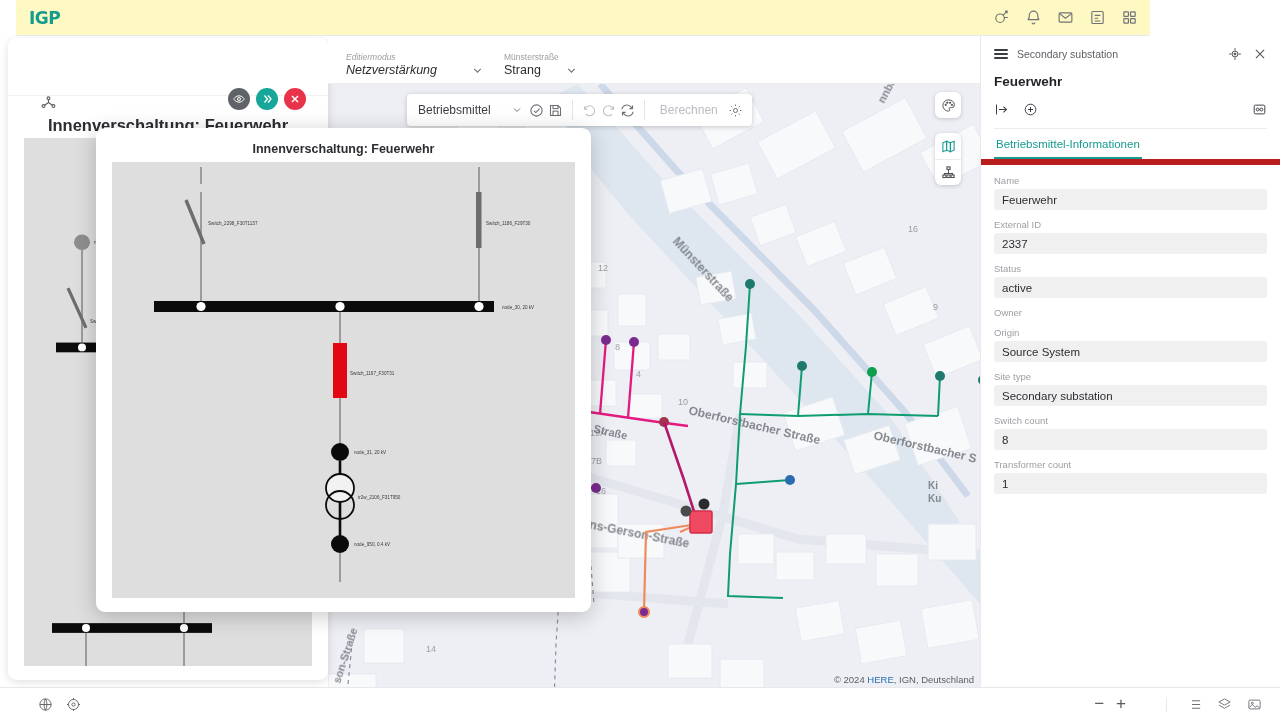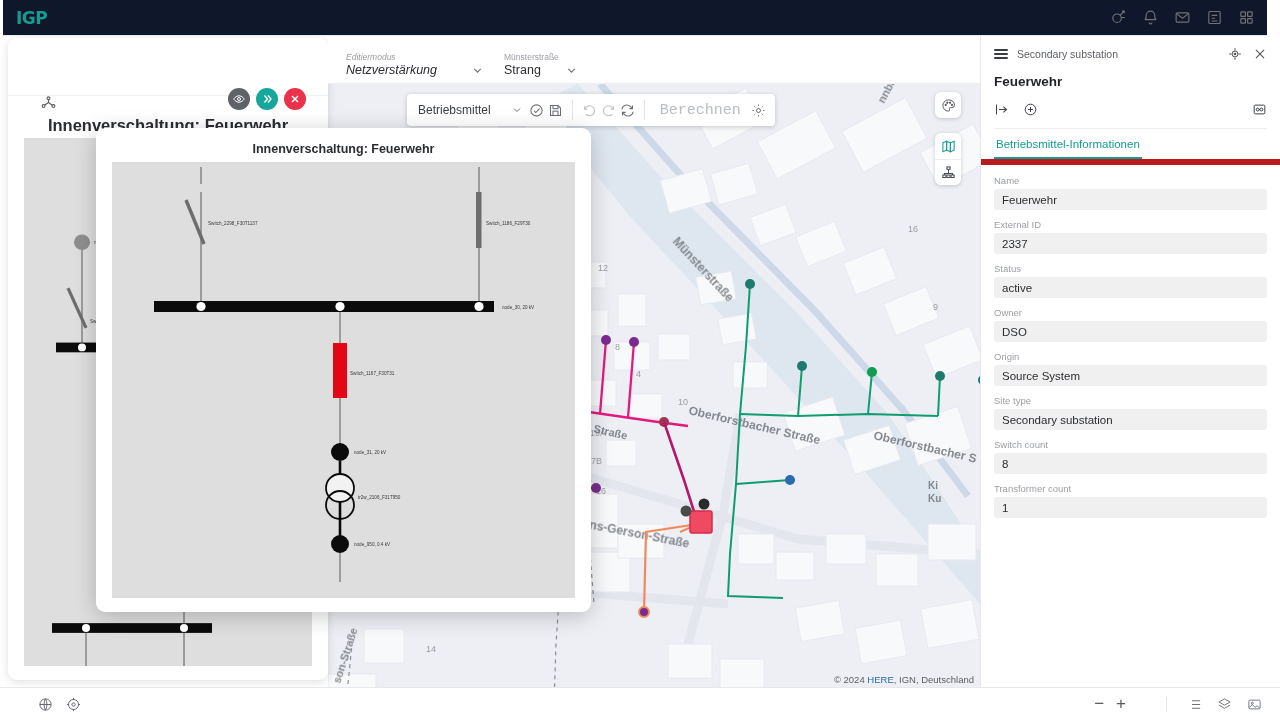--- a/index.html
+++ b/index.html
@@ -5,22 +5,22 @@
   * { box-sizing: border-box; margin: 0; padding: 0; }
   html, body {
     width: 1280px; height: 720px; overflow: hidden;
     font-family: "Liberation Sans", sans-serif;
     background: #ffffff; color: #333;
   }
   #app { position: relative; width: 1280px; height: 720px; overflow: hidden; }
 
   
   .topbar {
-    position: absolute; left: 3px; top: 0; width: 1264px; height: 36px;
-    background: #0f172a; border-bottom: 1px solid #e9e9ec;
+    position: absolute; left: 16px; top: 0; width: 1134px; height: 36px;
+    background: #fef9c3; border-bottom: 1px solid #e9e9ec;
     display: flex; align-items: center; z-index: 60;
   }
   .brand {
     margin-left: 13px; font-size: 17px; font-weight: 700; letter-spacing: -0.5px;
     color: #159b8f; font-family: "DejaVu Sans", sans-serif;
   }
   .topbar-icons { margin-left: auto; margin-right: 12px; display: flex; gap: 15px; align-items: center; }
   .ticon { width: 17px; height: 17px; display: block; color: #6f7277; }
   .ticon svg { display: block; width: 17px; height: 17px; }
 
@@ -87,21 +87,21 @@
   .maptoolbar {
     position: absolute; left: 407px; top: 94px; height: 32px;
     background: #fff; border-radius: 4px; box-shadow: 0 1px 5px rgba(0,0,0,0.2);
     display: flex; align-items: center; z-index: 45; padding: 0 7px;
   }
   .mtb-sel { display:flex; align-items:center; gap: 20px; font-size: 12px; color:#3a3d42; cursor:pointer; padding: 0 4px;}
   .mtb-ico { width: 19px; height: 19px; color:#6c6f74; display:flex; align-items:center; justify-content:center; cursor:pointer;}
   .mtb-ico svg { width: 15px; height: 15px; display:block;}
   .mtb-ico.dim { color:#bfc2c7; }
   .mtb-sep { width:1px; height:20px; background:#e3e3e6; margin: 0 7px; }
-  .mtb-calc { font-size: 15px; color:#b9bcc1; padding: 0 8px; cursor: default; font-family: Liberation Mono, monospace;}
+  .mtb-calc { font-size: 12px; color:#b9bcc1; padding: 0 8px; cursor: default;}
 
   
   .mapctl { position:absolute; z-index: 46; }
   .mapctl-btn {
     width: 26px; height: 26px; background: #fff; border-radius: 6px;
     box-shadow: 0 1px 4px rgba(0,0,0,0.18);
     display:flex; align-items:center; justify-content:center; cursor:pointer; color:#4a4d52;
   }
   .mapctl-group {
     background:#fff; border-radius: 6px; box-shadow: 0 1px 4px rgba(0,0,0,0.18);
@@ -673,21 +673,20 @@
       <div class="fld">
         <div class="fld-label">External ID</div>
         <div class="fld-input">2337</div>
       </div>
       <div class="fld">
         <div class="fld-label">Status</div>
         <div class="fld-input">active</div>
       </div>
       <div class="fld">
         <div class="fld-label">Owner</div>
-        <div class="fld-input">DSO</div>
       </div>
       <div class="fld">
         <div class="fld-label">Origin</div>
         <div class="fld-input">Source System</div>
       </div>
       <div class="fld">
         <div class="fld-label">Site type</div>
         <div class="fld-input">Secondary substation</div>
       </div>
       <div class="fld">

